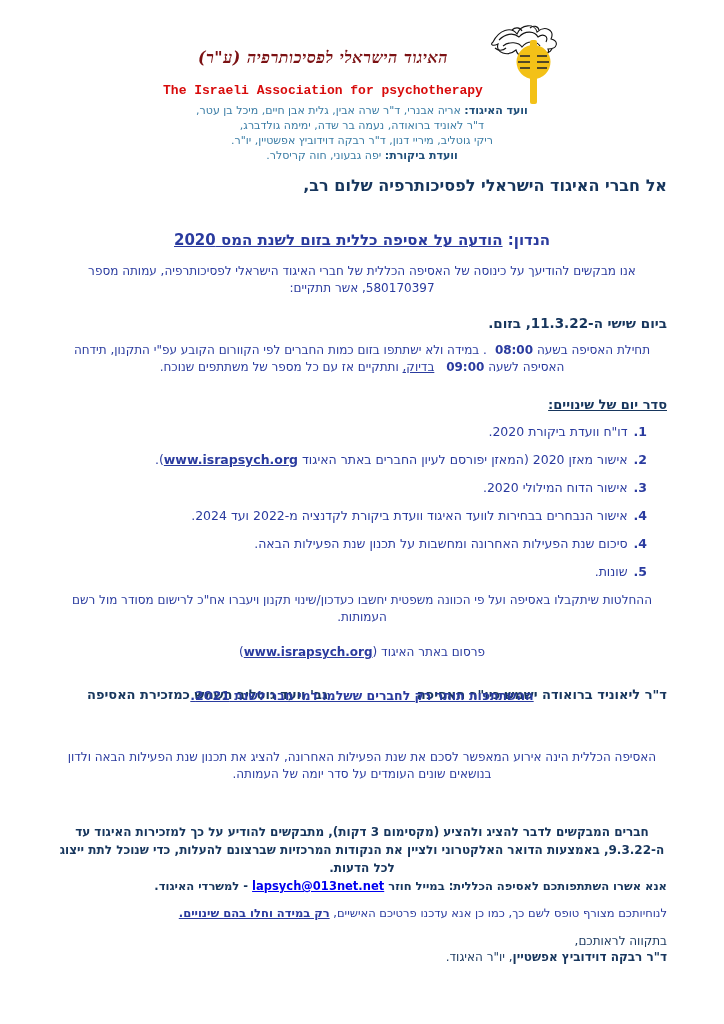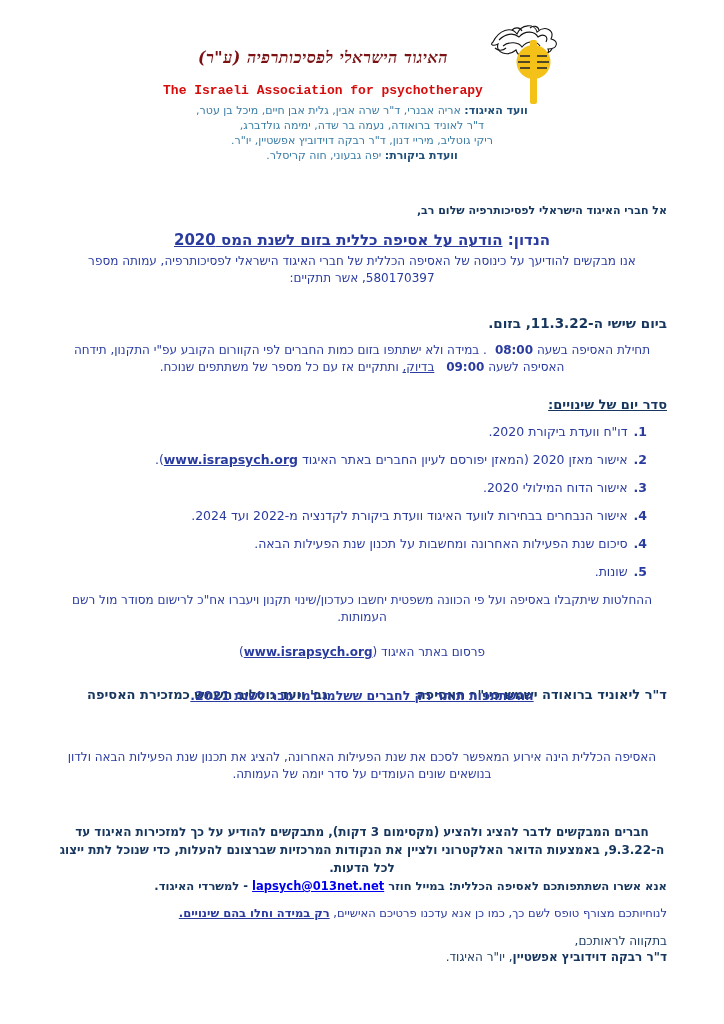--- a/index.html
+++ b/index.html
@@ -15,24 +15,24 @@
   .header{position:absolute;top:22px;left:0;right:0;display:flex;direction:ltr;
           justify-content:center;align-items:flex-start;gap:6px;}
   .titles{padding-top:26px;text-align:center;}
   .title-he{font-family:"DejaVu Serif",serif;font-style:italic;font-weight:bold;
             font-size:16px;color:#7b1113;letter-spacing:0.5px;direction:rtl;}
   .title-en{font-family:Liberation Mono, monospace;font-weight:bold;font-size:13px;
             color:#d80b0b;margin-top:16px;}
   
   .board{top:103px;text-align:center;font-size:11px;line-height:15px;color:#3a7ca5;}
   .board .lbl{color:#1f4e79;font-weight:bold;}
-  .greeting{top:204px;font-size:11px;font-weight:bold;text-align:right;}
+  .greeting{top:176px;font-size:16px;font-weight:bold;text-align:right;}
   .subject{top:231px;text-align:center;font-size:15px;font-weight:bold;color:#2a3b9f;}
   .subject .subject-text{text-decoration:underline;}
-  .intro{top:253px;text-align:center;font-size:12px;line-height:17px;color:#2a3b9f;}
+  .intro{top:263px;text-align:center;font-size:12px;line-height:17px;color:#2a3b9f;}
   .when{top:315px;text-align:right;font-size:13.5px;font-weight:bold;color:#17365d;}
   .quorum{top:342px;text-align:center;font-size:12px;line-height:17px;color:#2a3b9f;}
   .agenda-title{top:397px;text-align:right;font-size:13px;font-weight:bold;
                 text-decoration:underline;color:#17365d;}
   .agenda{top:424px;padding-right:20px;font-size:12.5px;color:#2a3b9f;}
   .agenda-item{margin-bottom:12px;line-height:16px;text-align:right;}
   .agenda-item .num{font-weight:bold;margin-left:6px;}
   .site-link{color:#2a3b9f;text-decoration:underline;direction:ltr;unicode-bidi:isolate;font-weight:bold;}
   .decisions{top:592px;text-align:center;font-size:12px;line-height:17px;color:#2a3b9f;}
   .publish{top:645px;text-align:center;font-size:12px;color:#2a3b9f;}

